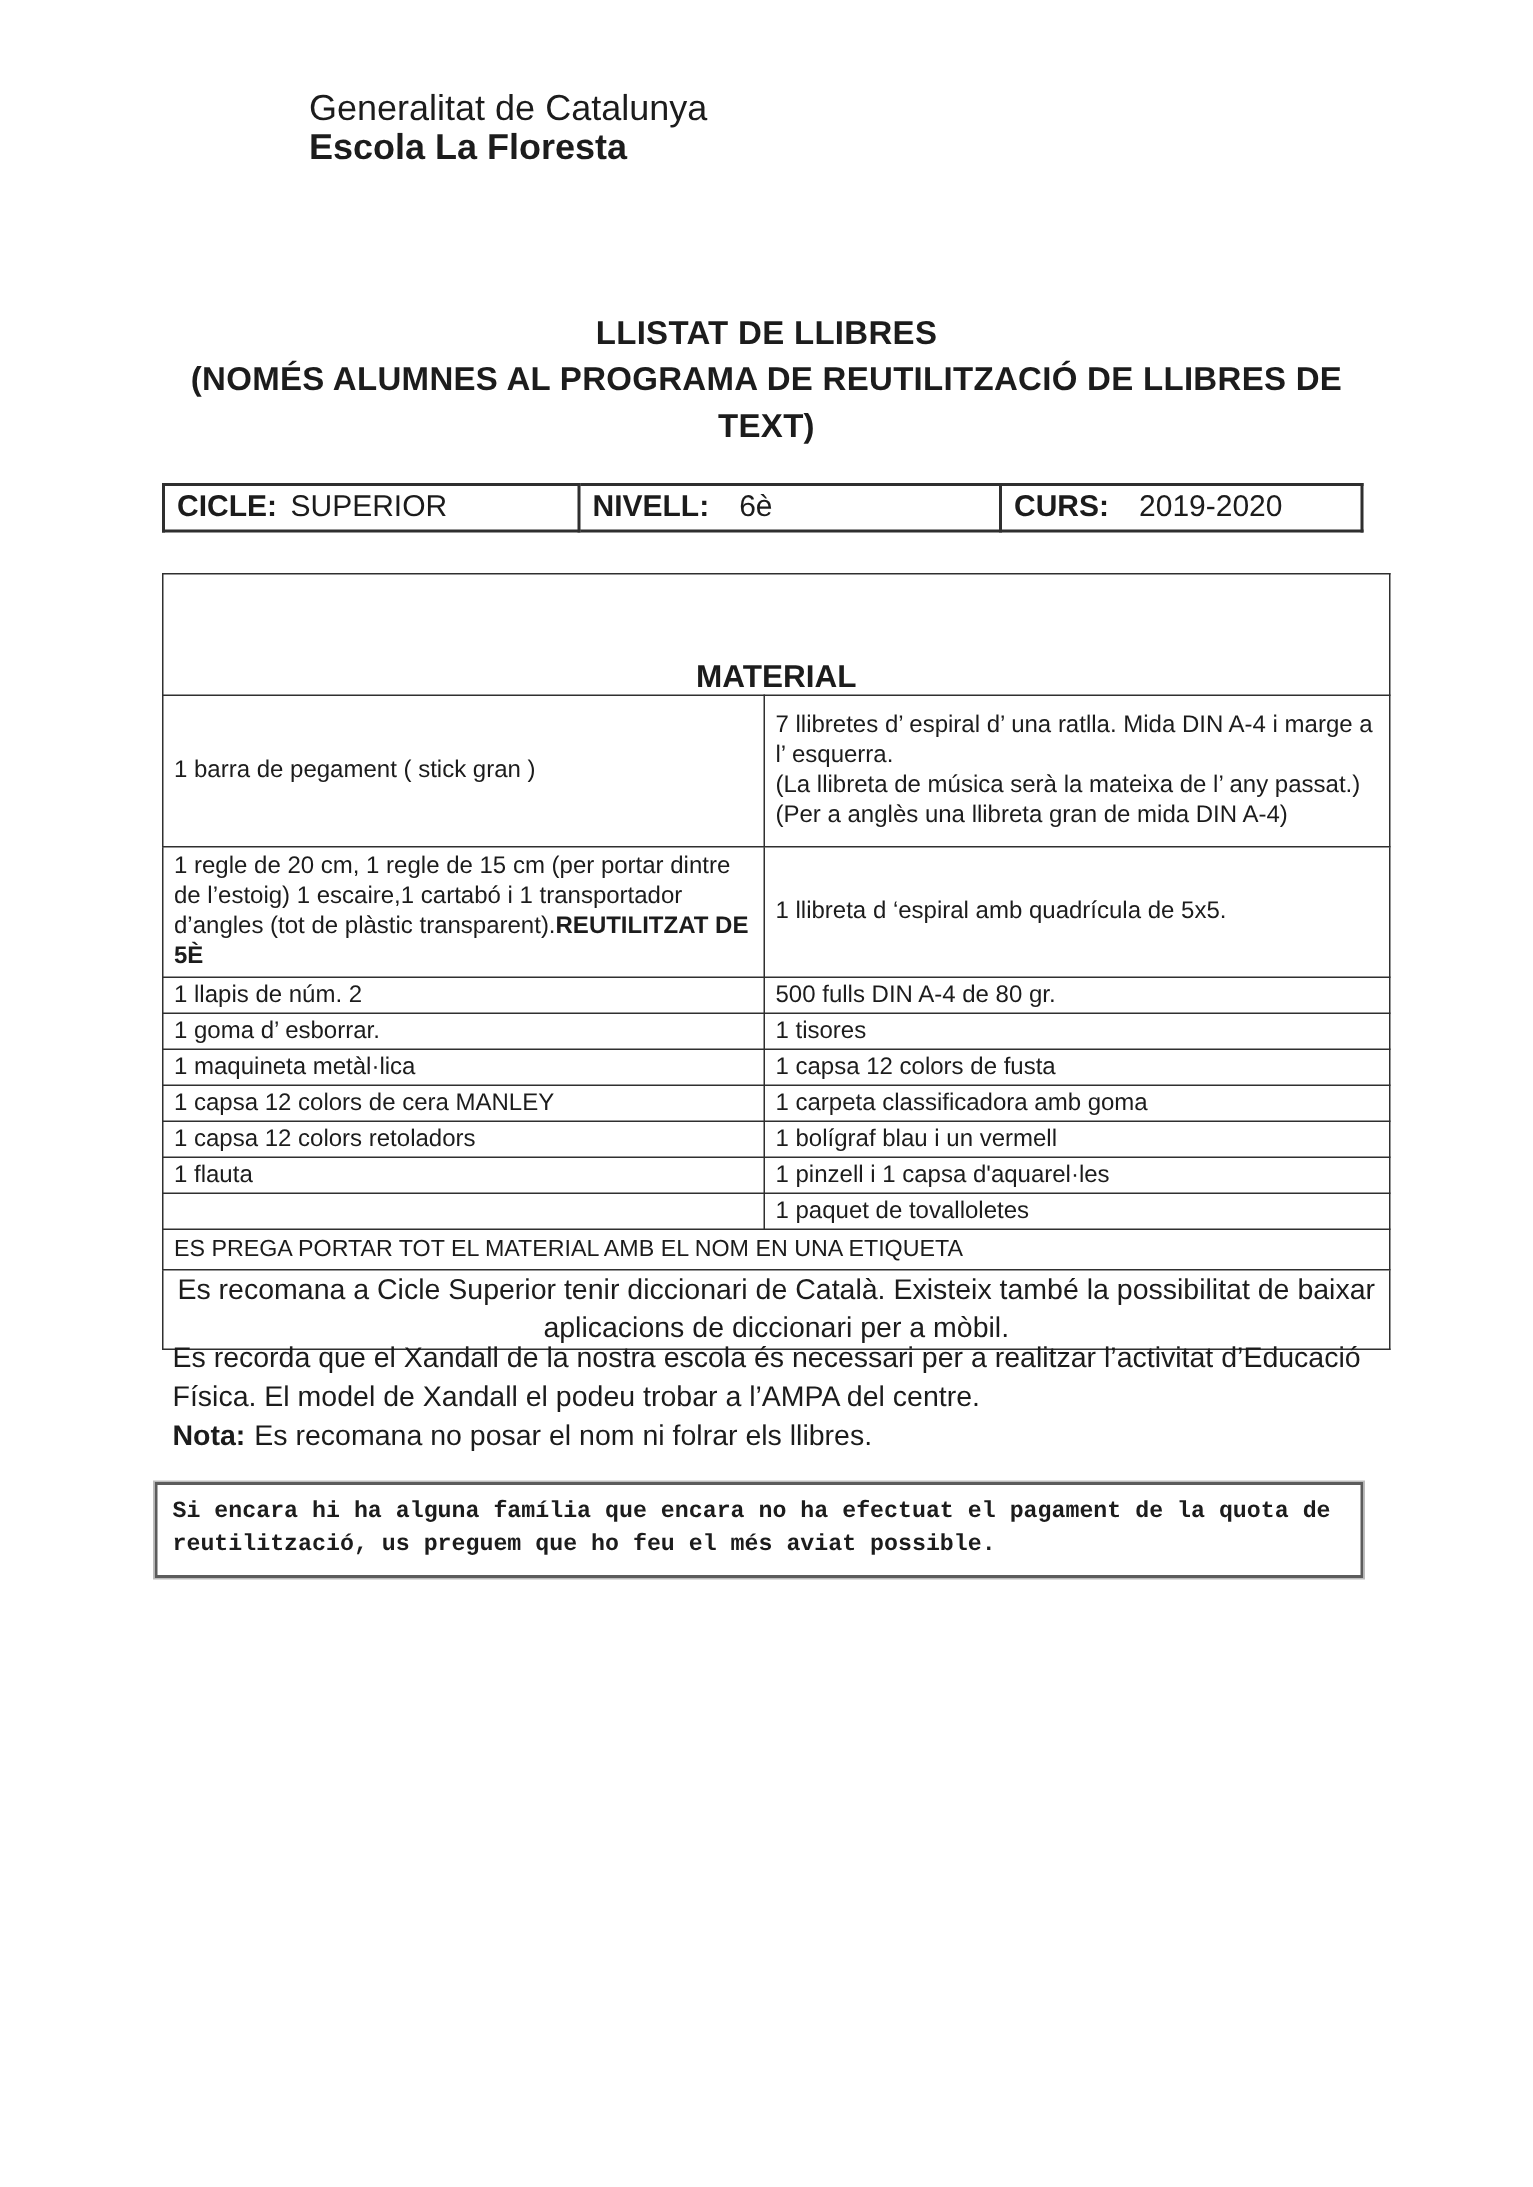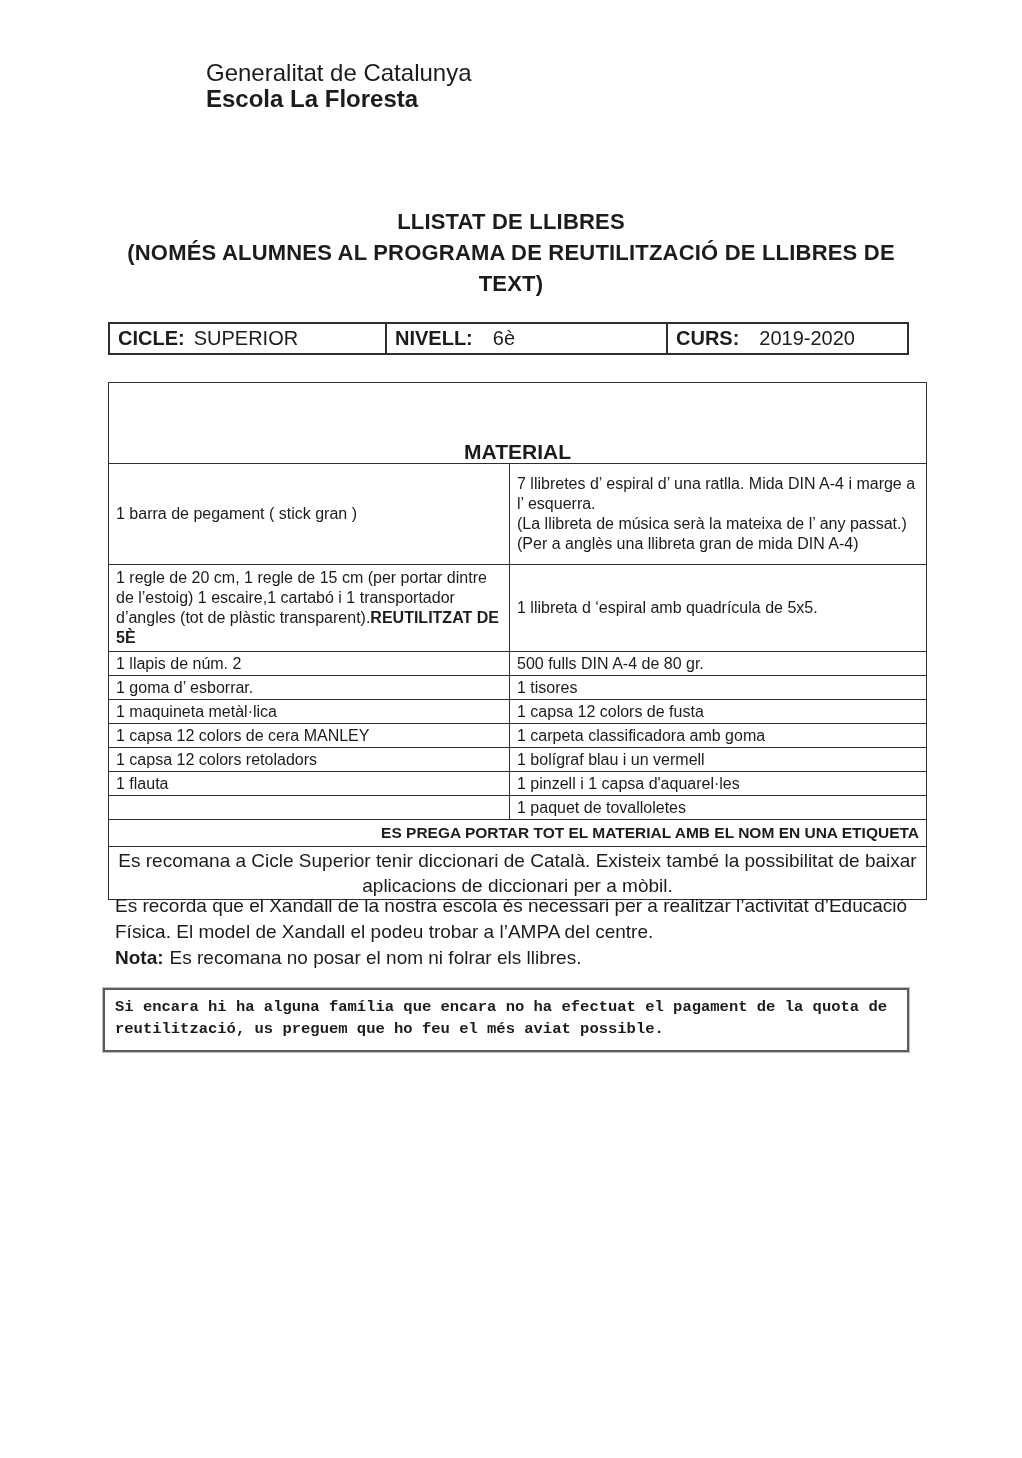--- a/index.html
+++ b/index.html
@@ -40,21 +40,21 @@
   .material-table th.mat-head{
     height:78px;vertical-align:bottom;text-align:center;
     font-weight:bold;font-size:21px;padding-bottom:1px;
   }
   .row-tall td{height:98px;}
   .row-mid td{height:84px;}
   .row-slim td{height:21px;}
   .cell-just{text-align:justify;text-align-last:left;}
   .cell-just p{margin:0;}
   .note-row td{
-    text-align:right;font-weight:bold;font-size:15.5px;height:24px;
+    text-align:left;font-weight:normal;font-size:15.5px;height:24px;
   }
   .dicc-row td{
     text-align:center;font-size:19px;line-height:25px;padding:1px 6px;margin-top:32px;
   }
 
   
   .remarks{position:absolute;left:115px;top:893px;width:798px;font-size:19px;line-height:26px;}
   .remarks p{margin:0;}
   .nota-label{font-weight:bold;margin-right:6px;}
 

